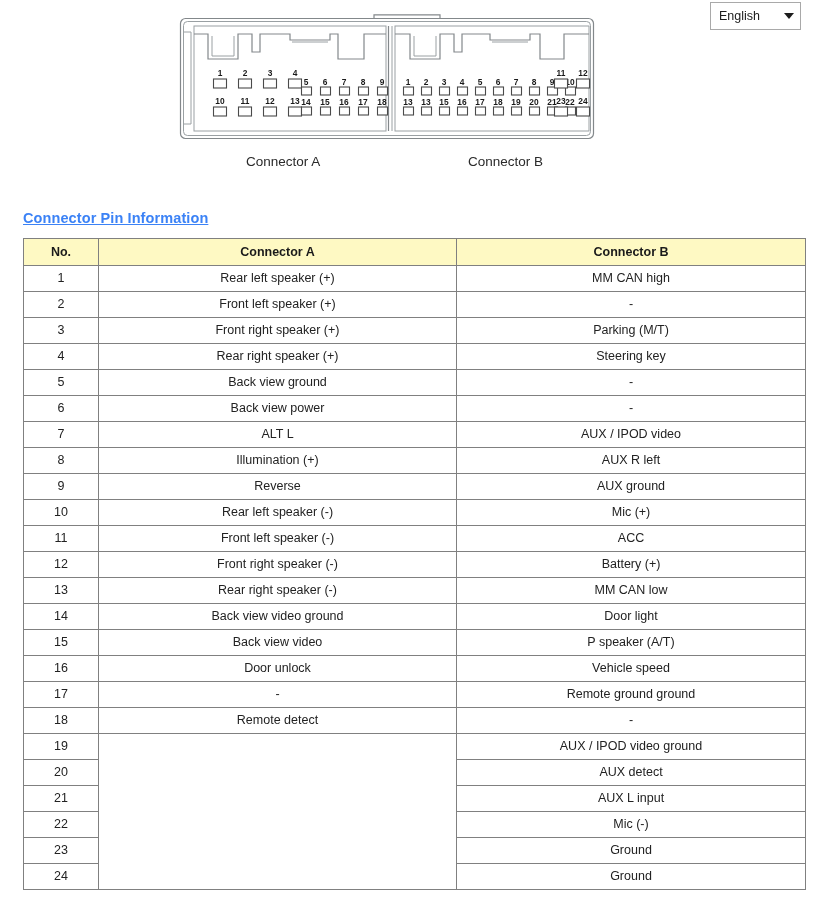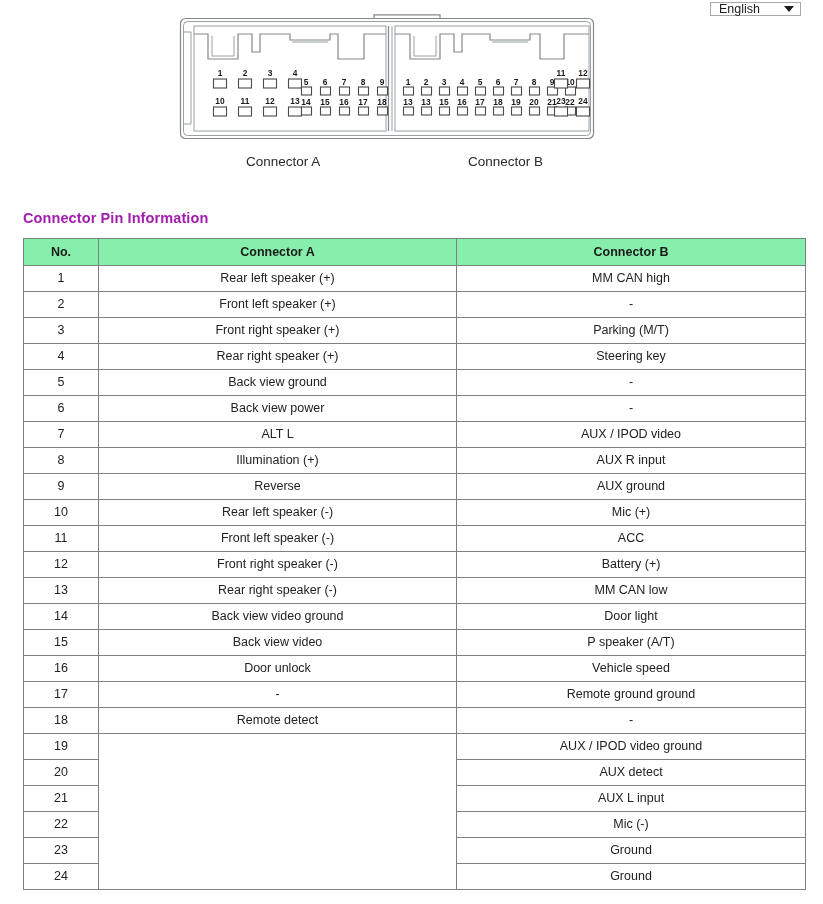--- a/index.html
+++ b/index.html
@@ -18,21 +18,21 @@
     background: #ffffff;
   }
 
   
   .lang-wrap {
     position: absolute;
     top: 2px; left: 710px;
     width: 91px; height: 22px;
   }
   .lang-select {
-    width: 91px; height: 14px;
+    width: 91px; height: 28px;
     border: 1px solid #a9a9a9;
     background: #ffffff;
     display: flex;
     align-items: center;
     padding: 0 6px 0 8px;
     font-size: 12.5px;
     color: #1c1c1c;
     cursor: default;
   }
   .lang-label { flex: 1 1 auto; line-height: 1; }
@@ -68,22 +68,23 @@
   }
   .conn-caption.a { left: 68px; }
   .conn-caption.b { left: 290px; }
 
   
   .section-title {
     position: absolute;
     top: 210px; left: 23px;
     font-size: 14.5px;
     font-weight: bold;
-    color: #a21caf;
+    color: #3b82f6;
     letter-spacing: 0.1px;
+    text-decoration: underline;
   }
 
   
   .table-wrap {
     position: absolute;
     top: 238px; left: 23px;
     width: 782px;
   }
   table.pin-table {
     border-collapse: collapse;
@@ -98,21 +99,21 @@
     border: 1px solid #808080;
     text-align: center;
     font-size: 12.5px;
     color: #222222;
     height: 26px;
     padding: 0 4px;
     background: #ffffff;
     line-height: 1.15;
   }
   table.pin-table thead th {
-    background: #86efac;
+    background: #fef9c3;
     font-weight: bold;
     font-size: 12.5px;
     color: #1a1a1a;
     height: 27px;
   }
   table.pin-table td.empty-span { background: #ffffff; }
 </style>
 </head>
 <body>
 
@@ -318,21 +319,21 @@
             <td>-</td>
           </tr>
           <tr>
             <td>7</td>
             <td>ALT L</td>
             <td>AUX / IPOD video</td>
           </tr>
           <tr>
             <td>8</td>
             <td>Illumination (+)</td>
-            <td>AUX R input</td>
+            <td>AUX R left</td>
           </tr>
           <tr>
             <td>9</td>
             <td>Reverse</td>
             <td>AUX ground</td>
           </tr>
           <tr>
             <td>10</td>
             <td>Rear left speaker (-)</td>
             <td>Mic (+)</td>

